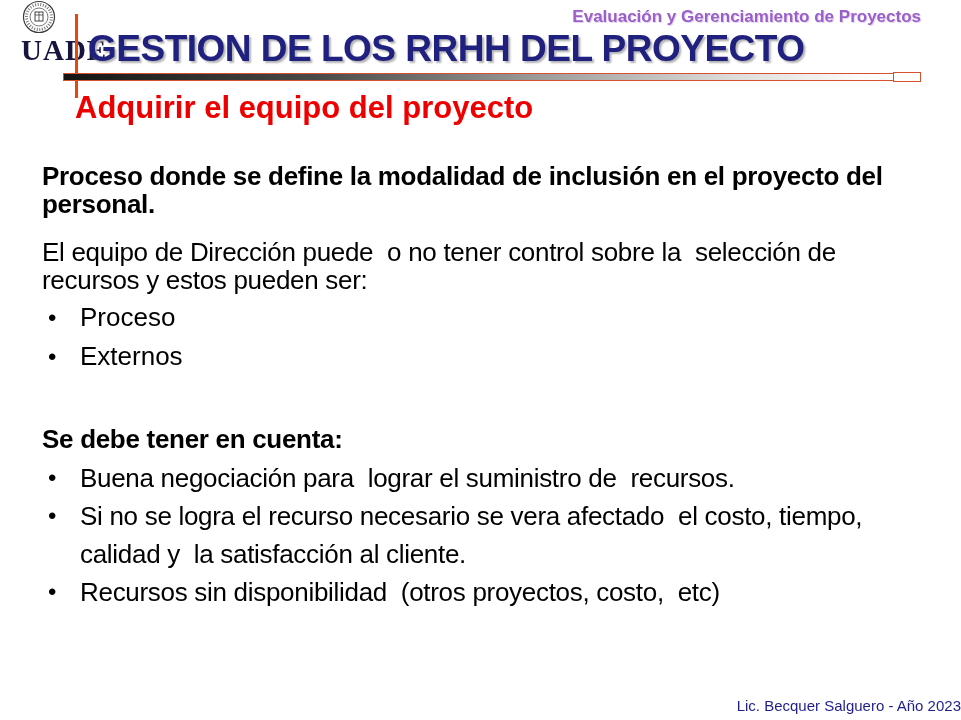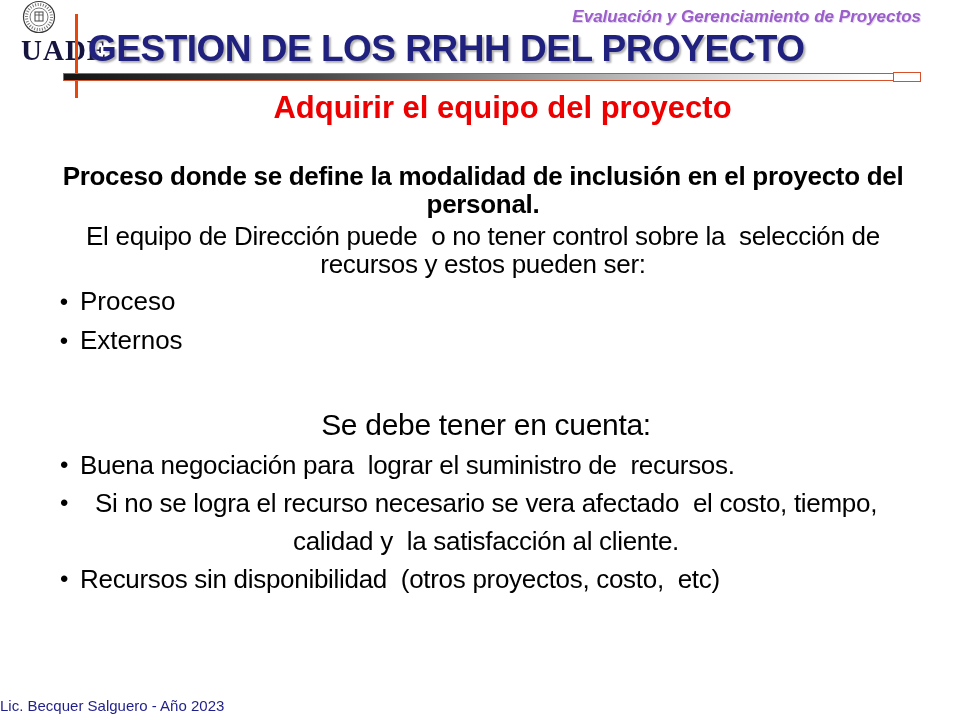--- a/index.html
+++ b/index.html
@@ -31,21 +31,20 @@
     position: absolute;
     left: 75px; top: 14px;
     width: 3px; height: 84px;
     background: #e8470b;
   }
   .course-label {
     position: absolute;
     right: 40px; top: 7px;
     font-size: 17px;
     font-weight: bold;
-    font-style: italic;
     color: #9a5fc8;
     text-shadow: 1px 1px 0 #e3d5f2;
     white-space: pre-wrap;
   }
   .slide-title {
     position: absolute;
     left: 88px; top: 28px;
     font-size: 37px;
     font-weight: bold;
     letter-spacing: -0.5px;
@@ -67,72 +66,71 @@
     background: #ffffff;
     border: 1px solid #d6512b;
   }
 
   
   .content {
     position: absolute;
     left: 42px; top: 90px;
     width: 888px;
     color: #000;
-    text-align: center;
   }
   .subtitle {
     margin-left: 33px;
     font-size: 31px;
     font-weight: bold;
     color: #ee0000;
     white-space: pre-wrap;
   }
   .para {
     font-size: 26px;
     line-height: 28px;
     letter-spacing: -0.3px;
     white-space: pre-wrap;
     max-width: 882px;
   }
   .para.bold { font-weight: bold; }
   .p1 { margin-top: 36px; }
-  .p2 { margin-top: 4px; }
+  .p2 { margin-top: 20px; }
   .bullet-list { margin: 0; padding: 0; list-style: none; }
   .bullet-item {
     display: flex;
     align-items: flex-start;
     font-size: 26px;
     line-height: 38px;
     letter-spacing: -0.3px;
   }
   .bullet-glyph {
     flex: 0 0 auto;
     width: 32px;
     margin-left: 6px;
     font-size: 24px;
   }
   .bullet-text { white-space: pre-wrap; }
   .list1 { margin-top: 4px; }
   .list1 .bullet-item { line-height: 39px; letter-spacing: 0; }
   .heading2 {
     margin-top: 48px;
-    font-size: 30px;
-    font-weight: normal;
+    font-size: 26px;
+    font-weight: bold;
     letter-spacing: -0.3px;
     white-space: pre-wrap;
   }
   .list2 { margin-top: 4px; }
   .list2 .bullet-text { max-width: 812px; }
 
   
   .footer {
     position: absolute;
     left: 0; right: 0;
     bottom: 6px;
-    text-align: left;
+    text-align: right;
     font-size: 15px;
     color: #1f1f8b;
     white-space: pre-wrap;
   }
 </style>
 </head>
 <body>
 
 <div class="slide">
 

